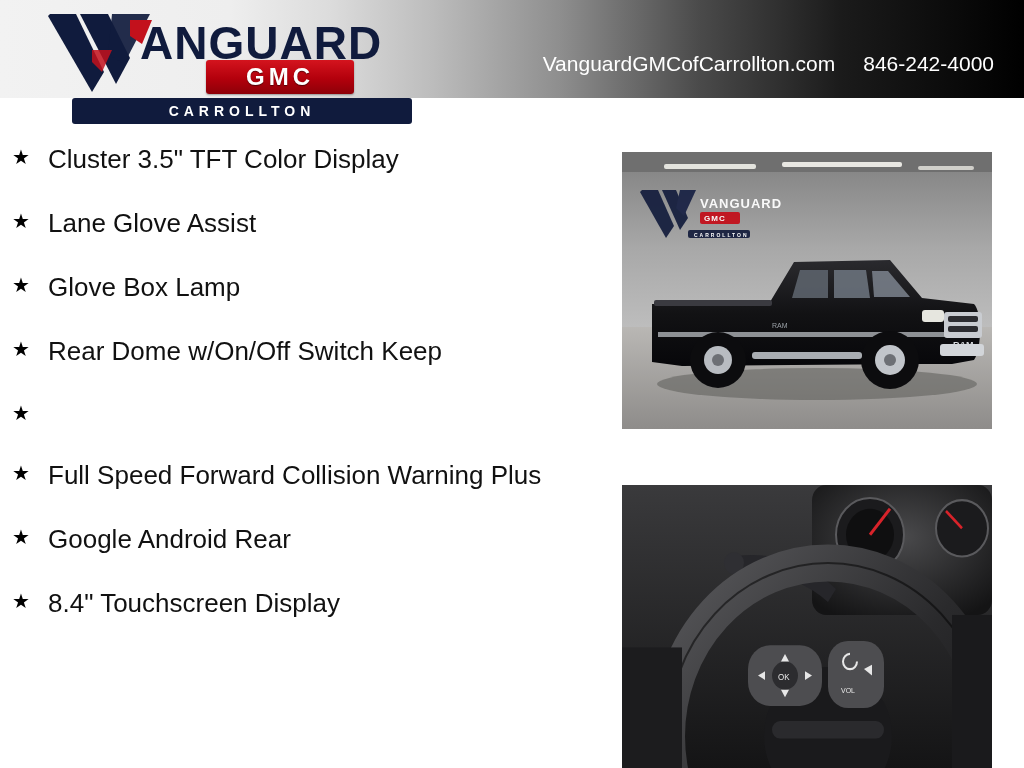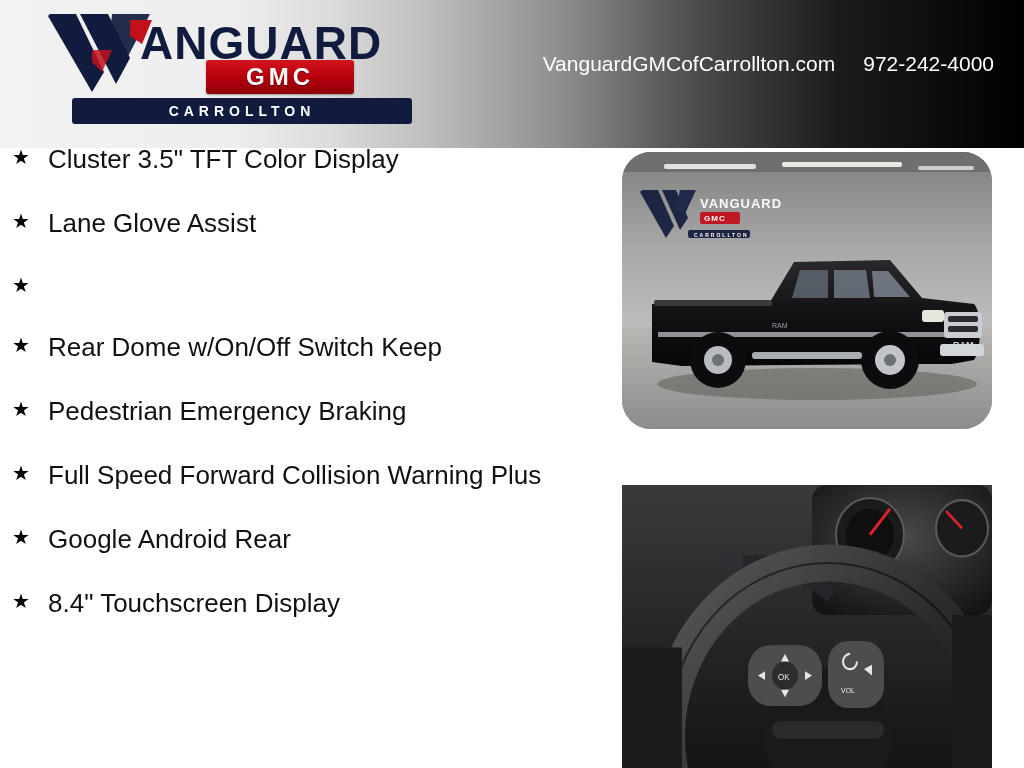--- a/index.html
+++ b/index.html
@@ -15,21 +15,21 @@
     width: 1024px;
     height: 768px;
     background: #ffffff;
   }
 
   
   .header {
     position: absolute;
     top: 0; left: 0;
     width: 1024px;
-    height: 148px;
+    height: 98px;
     background: linear-gradient(to right,
         #f2f2f2 0px, #eeeeee 230px, #dcdcdc 330px,
         #bdbdbd 430px, #8e8e8e 560px, #4a4a4a 700px,
         #1b1b1b 840px, #000000 1024px);
   }
   .logo-wrap {
     position: absolute;
     left: 28px; top: 8px;
     width: 370px; height: 112px;
   }
@@ -121,21 +121,21 @@
   }
 
   
   .photo {
     position: absolute;
     overflow: hidden;
     background: #888;
   }
   .photo-truck {
     left: 622px; top: 152px;
-    width: 370px; height: 277px; border-radius: 29px;
+    width: 370px; height: 277px;
   }
   .photo-wheel {
     left: 622px; top: 461px;
     width: 370px; height: 300px; margin-top: 24px;
   }
   .photo svg { display: block; width: 100%; height: 100%; }
 </style>
 </head>
 <body>
 
@@ -157,43 +157,43 @@
       <div class="gmc-badge">
         <span>GMC</span>
       </div>
       <div class="carrollton-bar">
         <span>CARROLLTON</span>
       </div>
     </div>
 
     <div class="header-contact">
       <span>VanguardGMCofCarrollton.com</span>
-      <span>972-242-4000</span>
+      <span>846-242-4000</span>
     </div>
   </div>
 
   <div class="features">
     <div class="feature">
       <span class="bullet">★</span>
       <span class="text">Cluster 3.5" TFT Color Display</span>
     </div>
     <div class="feature">
       <span class="bullet">★</span>
       <span class="text">Lane Glove Assist</span>
     </div>
     <div class="feature">
       <span class="bullet">★</span>
+      <span class="text">Glove Box Lamp</span>
     </div>
     <div class="feature">
       <span class="bullet">★</span>
       <span class="text">Rear Dome w/On/Off Switch Keep</span>
     </div>
     <div class="feature">
       <span class="bullet">★</span>
-      <span class="text">Pedestrian Emergency Braking</span>
     </div>
     <div class="feature">
       <span class="bullet">★</span>
       <span class="text">Full Speed Forward Collision Warning Plus</span>
     </div>
     <div class="feature">
       <span class="bullet">★</span>
       <span class="text">Google Android Rear</span>
     </div>
     <div class="feature">

